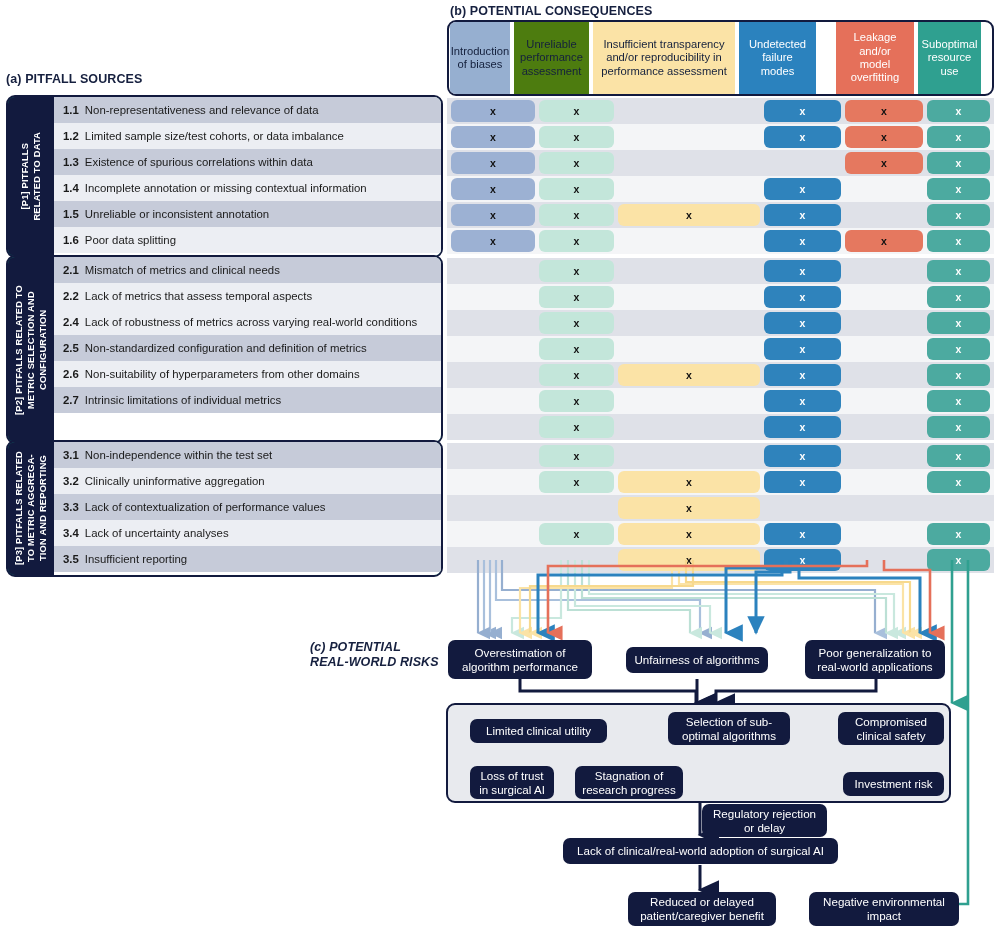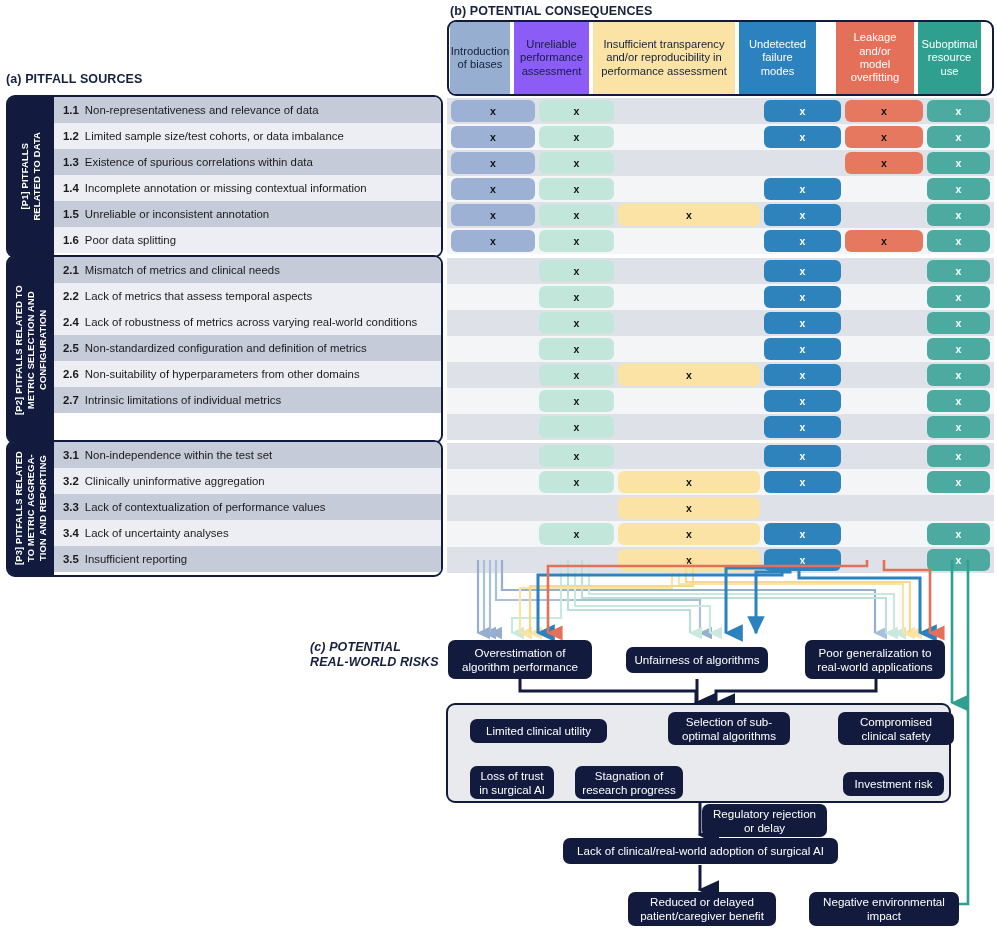--- a/index.html
+++ b/index.html
@@ -131,21 +131,21 @@
     <path d="M876,679 L876,691 L716,691 L716,703" stroke="#121a3e" stroke-width="3" marker-end="url(#ah-nv)"></path>
     <path d="M700,800 L700,835" stroke="#121a3e" stroke-width="3" marker-end="url(#ah-nv)"></path>
     <path d="M700,865 L700,890" stroke="#121a3e" stroke-width="3" marker-end="url(#ah-nv)"></path>
   </g>
 </svg>
 
 <div class="hdr" id="consequences-header" style="left:447px;top:20px;width:547px;height:76px;">
     <div class="hcell" style="background: rgb(150, 175, 208); color: rgb(20, 32, 60); width: 60px; margin-left: 1px;">
       <span>Introduction<br>of  biases</span>
     </div>
-    <div class="hcell" style="background: #8b5cf6; color: rgb(20, 32, 60); width: 75px; margin-left: 4px;">
+    <div class="hcell" style="background: #4d7c0f; color: rgb(20, 32, 60); width: 75px; margin-left: 4px;">
       <span>Unreliable<br>performance<br>assessment</span>
     </div>
     <div class="hcell" style="background: rgb(251, 227, 166); color: rgb(20, 32, 60); width: 142px; margin-left: 4px;">
       <span>Insufficient transparency<br>and/or reproducibility in<br>performance assessment</span>
     </div>
     <div class="hcell" style="background: rgb(43, 130, 190); color: rgb(255, 255, 255); width: 77px; margin-left: 4px;">
       <span>Undetected<br>failure<br>modes</span>
     </div>
     <div class="hcell" style="background: rgb(229, 112, 90); color: rgb(255, 255, 255); width: 78px; margin-left: 20px;">
       <span>Leakage<br>and/or<br>model<br>overfitting</span>
@@ -364,21 +364,21 @@
 </div>
 
 <div class="riskbox" style="left:446px;top:703px;width:505px;height:100px;"></div>
 
 <div class="node" style="left:470px;top:719px;width:137px;height:24px;">
   <span class="ml">Limited clinical utility</span>
 </div>
 <div class="node" style="left:668px;top:712px;width:122px;height:33px;">
   <span class="ml">Selection of sub-<br>optimal algorithms</span>
 </div>
-<div class="node" style="left:838px;top:712px;width:116px;height:33px;">
+<div class="node" style="left:838px;top:712px;width:106px;height:33px;">
   <span class="ml">Compromised<br>clinical safety</span>
 </div>
 <div class="node" style="left:470px;top:766px;width:84px;height:33px;">
   <span class="ml">Loss of trust<br>in surgical AI</span>
 </div>
 <div class="node" style="left:575px;top:766px;width:108px;height:33px;">
   <span class="ml">Stagnation of<br>research progress</span>
 </div>
 <div class="node" style="left:702px;top:804px;width:125px;height:33px;">
   <span class="ml">Regulatory rejection<br>or delay</span>

